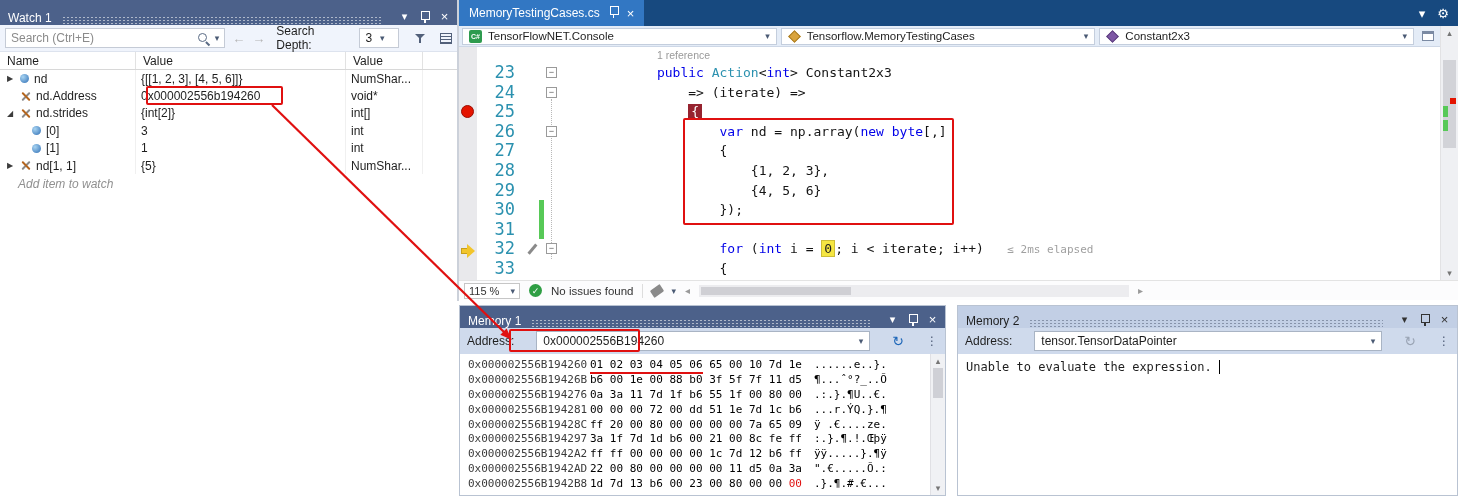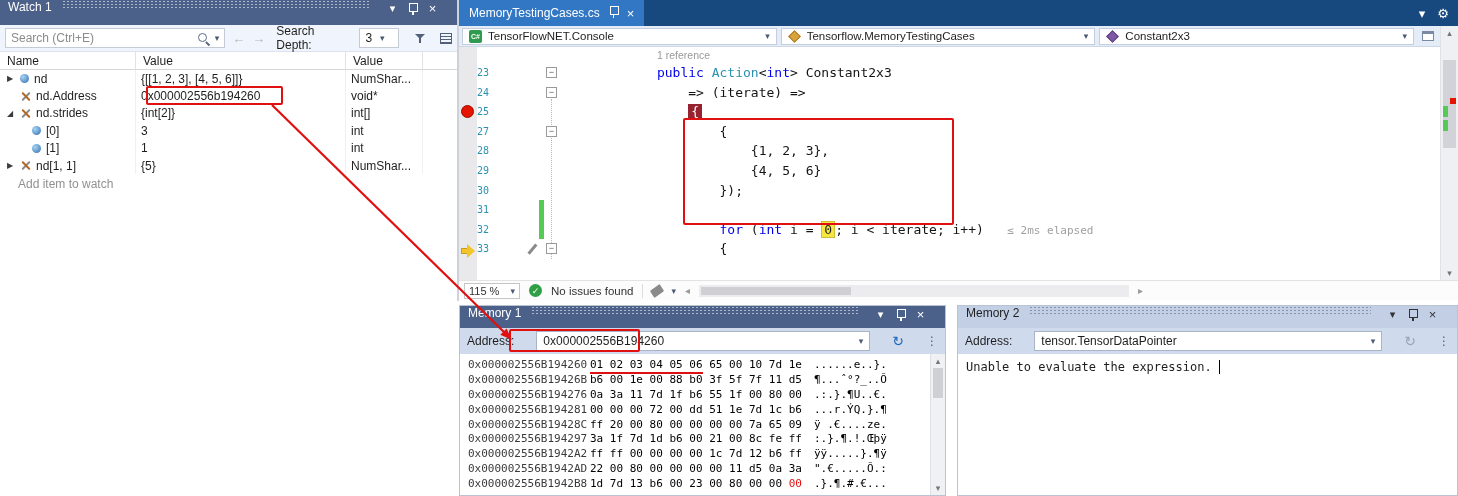--- a/index.html
+++ b/index.html
@@ -2,21 +2,21 @@
 <html><head>
 <meta charset="utf-8">
 <style>
 *{margin:0;padding:0;box-sizing:border-box}
 body{width:1458px;height:496px;overflow:hidden;background:#fff;
      font-family:"Liberation Sans","DejaVu Sans",sans-serif;color:#1e1e1e}
 #stage{position:relative;width:1458px;height:496px;overflow:hidden;background:#fff}
 .abs{position:absolute}
 
 
-.tool-header{display:flex;align-items:flex-start;padding:0 16px 0 8px;background:#4c618a;color:#fff;font-size:12px}
+.tool-header{display:flex;align-items:flex-end;padding:0 4px 0 8px;background:#4c618a;color:#fff;font-size:12px}
 .tool-header.inactive{background:#c2cfe5;color:#1e1e1e}
 .grip{flex:1;height:9px;margin:0 10px;
   background-image:radial-gradient(rgba(255,255,255,.55) 1px,transparent 1.1px);
   background-size:4px 3px}
 .tool-header.inactive .grip{background-image:radial-gradient(rgba(25,35,60,.35) 1px,transparent 1.1px)}
 .hicon{width:17px;height:17px;display:flex;align-items:center;justify-content:center;font-size:11px;margin-left:3px}
 .pin{position:relative;width:11px;height:13px;display:inline-block}
 .pin::before{content:"";position:absolute;left:2px;top:1px;width:7px;height:7px;border:1.5px solid currentColor}
 .pin::after{content:"";position:absolute;left:5px;top:9px;width:1.5px;height:3.5px;background:currentColor}
 .closex{font-size:13px;line-height:13px}
@@ -44,39 +44,39 @@
 .w-row{display:flex;height:17.4px}
 .w-cell{padding:0 5px;display:flex;align-items:center;border-right:1px solid #f0f0f0;white-space:nowrap;overflow:hidden}
 .cn{width:136px;gap:5px}.cv{width:210px}.ct{width:77px}
 .expander{width:10px;font-size:8px;color:#3c3c3c;text-align:center;flex:none}
 .orb{width:9px;height:9px;border-radius:50%;flex:none;background:radial-gradient(circle at 3px 3px,#a8d4f2,#2f6eb4)}
 .tools{position:relative;width:11px;height:11px;flex:none}
 .tools::before,.tools::after{content:"";position:absolute;left:4.5px;top:0;width:2px;height:11px;border-radius:1px}
 .tools::before{background:#8a8a8a;transform:rotate(45deg)}
 .tools::after{background:#b5651d;transform:rotate(-45deg)}
 .lvl1{padding-left:32px}
-.addrow{color:#909090;font-size:12px;padding:3px 0 0 18px}
+.addrow{font-style:italic;color:#909090;font-size:12px;padding:3px 0 0 18px}
 
 
 #editor{left:459px;top:0;width:999px;height:300px;background:#fff}
 .tabstrip{height:26px;background:#17497f;display:flex;align-items:stretch;color:#fff}
 .doc-tab{display:flex;align-items:center;gap:8px;background:#3277c3;padding:0 10px;font-size:12px}
 .tabstrip-right{margin-left:auto;display:flex;align-items:center;gap:12px;padding-right:9px;font-size:13px}
 .navbar{height:21px;background:#e4ecf7;border-bottom:1px solid #cdd7e6;display:flex;align-items:center;padding:1px 24px 1px 3px;gap:4px}
 .nav-combo{flex:1;height:17px;background:#fff;border:1px solid #c4cedd;display:flex;align-items:center;gap:6px;padding:0 6px;font-size:11.5px}
 .nav-combo .chev{margin-left:auto}
 .proj-ico{width:13px;height:13px;background:#2e9b4e;color:#fff;font-size:7px;font-weight:bold;display:flex;align-items:center;justify-content:center;border-radius:2px;flex:none}
 .class-ico{width:9px;height:9px;background:#d9a33c;border:1px solid #a87b22;transform:rotate(45deg);flex:none;margin:0 2px}
 .method-ico{width:9px;height:9px;background:#7e57a5;border:1px solid #5d3f7e;transform:rotate(45deg);flex:none;margin:0 2px}
 .splitbox{width:12px;height:10px;border:1px solid #7b8aa3;background:#fff;border-top-width:3px}
 .ed-body{position:relative;height:233px;background:#fff;overflow:hidden}
 .margin-strip{position:absolute;left:0;top:0;bottom:0;width:18px;background:#e9e9ec}
 .codelens{height:16px;line-height:16px;margin-left:198px;font-size:10.5px;color:#9a9a9a}
 .code-line{display:flex;height:19.6px;line-height:19.6px;padding-left:18px;font-family:"DejaVu Sans Mono","Liberation Mono",monospace;font-size:13px}
-.ln{width:50px;text-align:left;padding-right:12px;color:#2b91af;font-size:10px;flex:none}
+.ln{width:50px;text-align:right;padding-right:12px;color:#2b91af;font-size:17px;flex:none}
 pre.code{white-space:pre;font:inherit;padding-left:36px}
 .kw{color:#0000e8}.ty{color:#2b91af}.pl{color:#141414}
 .bp{background:#96232f;color:#fff;padding:0 3px}
 .hl{background:#f5e642;border:1px solid #cdbd37;padding:0 2px}
 .perf{color:#a0a0a0;font-size:11px}
 .bp-dot{position:absolute;left:2px;top:58px;width:13px;height:13px;border-radius:50%;background:#e41400;border:1px solid #9c0d00}
 .cur-arrow{position:absolute;left:2px;top:197px}
 .cur-arrow .bar{position:absolute;left:0;top:4px;width:6px;height:6px;background:#f2c52c;border:1px solid #c79f1a;border-right:none}
 .cur-arrow .tri{position:absolute;left:6px;top:0;width:0;height:0;border-left:8px solid #f2c52c;border-top:7px solid transparent;border-bottom:7px solid transparent}
 .pencil{position:absolute;left:72px;top:196px;width:2.5px;height:12px;background:#8a8a8a;transform:rotate(40deg)}
@@ -261,20 +261,24 @@
         </div>
       <div class="code-line">
           <div class="ln">24</div>
           <pre class="code"><span class="pl">                =&gt; (iterate) =&gt;</span></pre>
         </div>
       <div class="code-line">
           <div class="ln">25</div>
           <pre class="code"><span class="pl">                </span><span class="bp">{</span></pre>
         </div>
       <div class="code-line">
+          <div class="ln">26</div>
+          <pre class="code"><span class="pl">                    </span><span class="kw">var</span><span class="pl"> nd = np.array(</span><span class="kw">new</span><span class="pl"> </span><span class="kw">byte</span><span class="pl">[,]</span></pre>
+        </div>
+      <div class="code-line">
           <div class="ln">27</div>
           <pre class="code"><span class="pl">                    {</span></pre>
         </div>
       <div class="code-line">
           <div class="ln">28</div>
           <pre class="code"><span class="pl">                        {1, 2, 3},</span></pre>
         </div>
       <div class="code-line">
           <div class="ln">29</div>
           <pre class="code"><span class="pl">                        {4, 5, 6}</span></pre>

